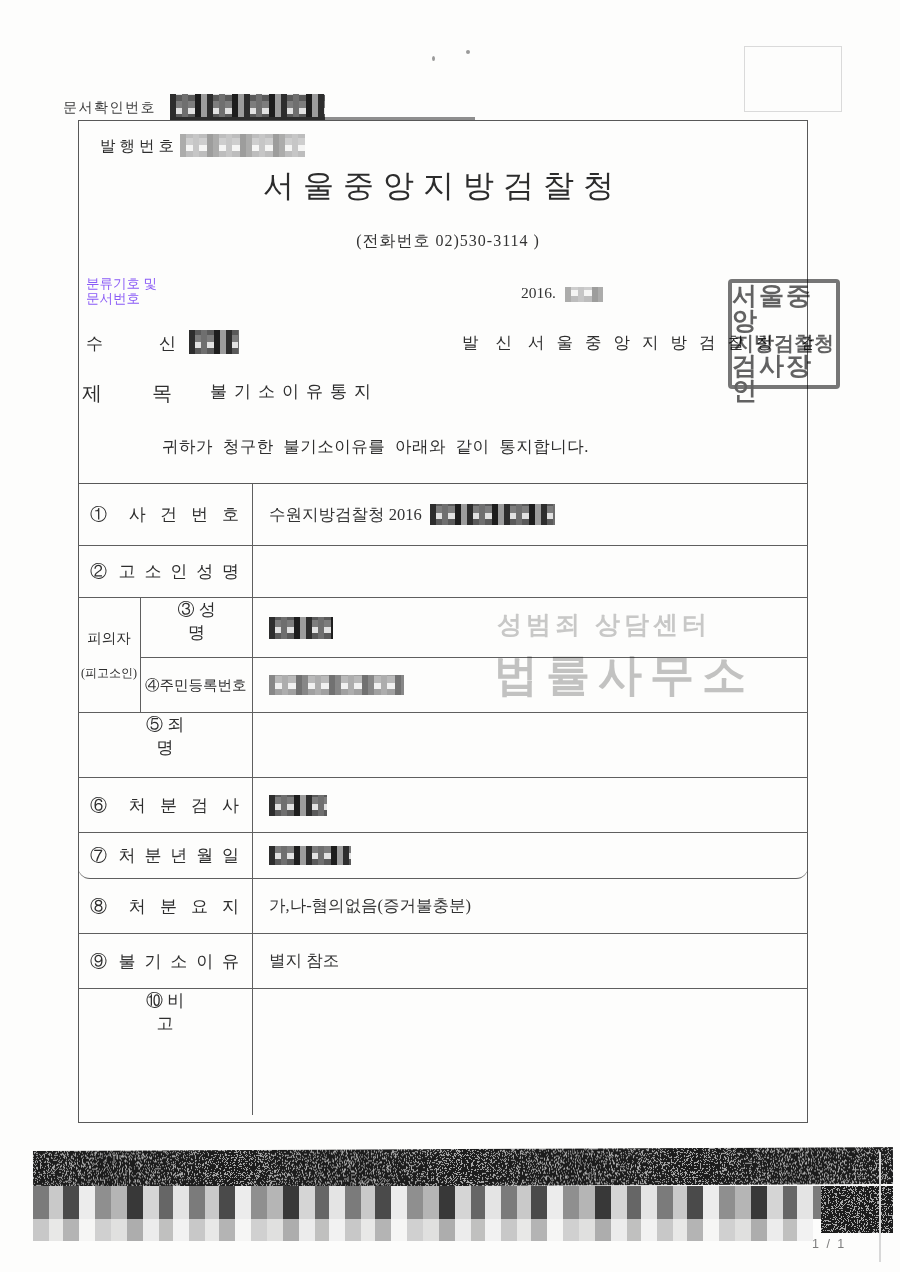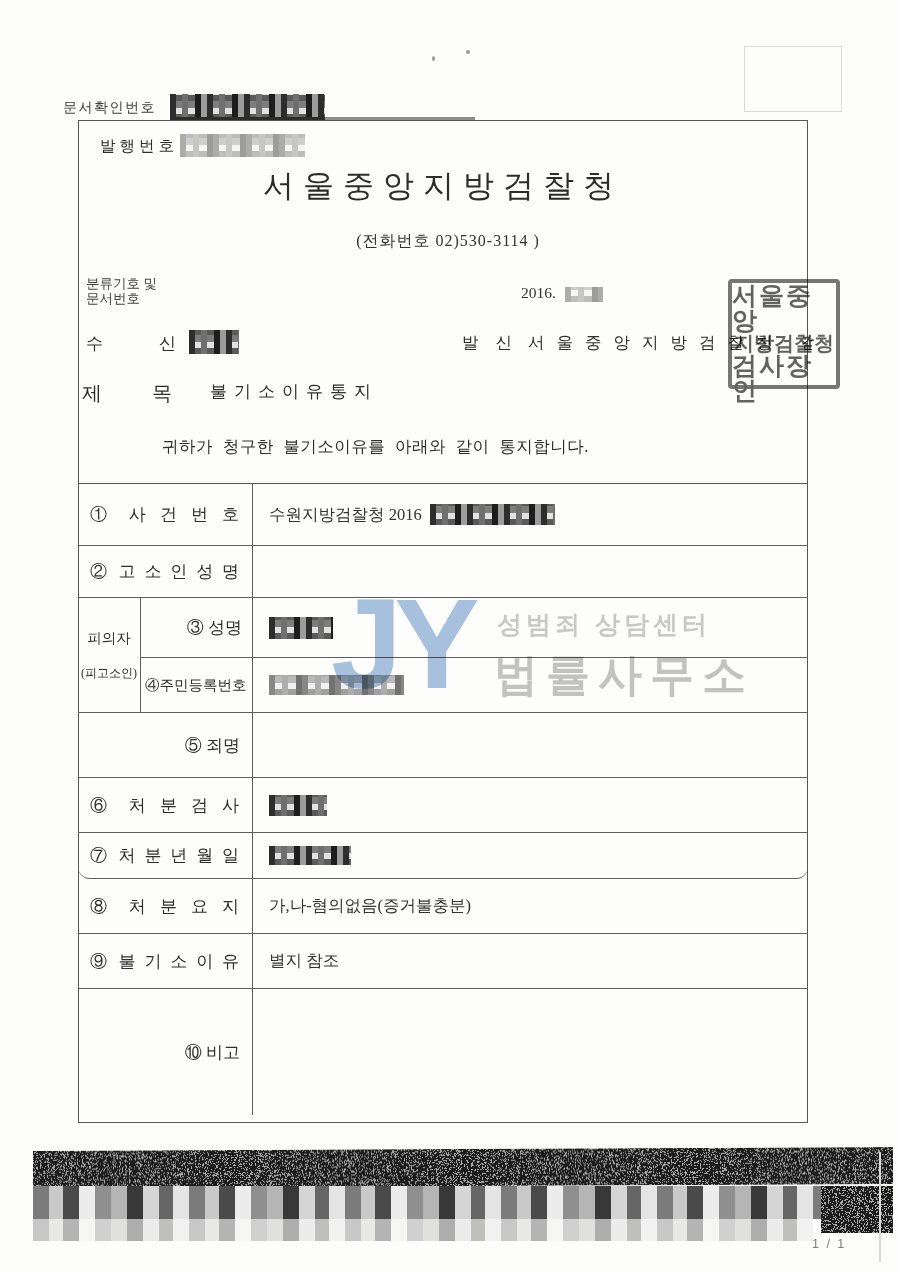--- a/index.html
+++ b/index.html
@@ -31,21 +31,21 @@
       repeating-linear-gradient(0deg,rgba(255,255,255,.6) 0 11px,rgba(80,80,80,.35) 11px 22px,rgba(255,255,255,.3) 22px 33px);
   }
   
   .frame{left:78px;top:120px;width:730px;height:1003px;border:1.6px solid #585858;box-sizing:border-box;}
   
   .tbl{left:78px;top:483px;width:730px;height:640px;box-sizing:border-box;border-top:1.4px solid #585858;display:flex;flex-direction:column;font-size:17px;}
   .trow{display:flex;border-bottom:1px solid #5f5f5f;box-sizing:border-box;}
   .trow:last-child{border-bottom:none;}
   .lcell{width:175px;border-right:1px solid #5f5f5f;box-sizing:border-box;display:flex;align-items:center;padding:0 12px;flex-shrink:0;}
   .lcell .jlabel{flex:1;letter-spacing:1px;}
-  .lsplit{justify-content:flex-end;}
+  .lsplit{justify-content:flex-start;flex-direction:column;}
   .vcell{flex:1;display:flex;align-items:center;padding-left:16px;font-size:16.5px;color:#333;}
   .scell{width:63px;border-right:1px solid #5f5f5f;box-sizing:border-box;display:flex;flex-direction:column;justify-content:center;align-items:center;flex-shrink:0;line-height:1.35;gap:16px;}
   .subcol{flex:1;display:flex;flex-direction:column;}
   .subrow{display:flex;box-sizing:border-box;}
   .subrow:first-child{border-bottom:1px solid #5f5f5f;}
   .ilcell{width:112px;border-right:1px solid #5f5f5f;box-sizing:border-box;display:flex;align-items:center;padding:0 10px;flex-shrink:0;}
   
   .seal{
     left:728px;top:279px;width:112px;height:110px;border:4px solid #6b6b6b;border-radius:4px;
     box-sizing:border-box;display:flex;flex-direction:column;justify-content:space-around;align-items:center;
@@ -92,21 +92,21 @@
   <div class="abs" style="left:325px;top:117px;width:150px;height:4px;background:#8e8e8e;"></div>
 
   <div class="abs frame"></div>
 
   <div class="abs" style="left:100px;top:136px;font-size:15.5px;letter-spacing:4px;">발행번호</div>
   <div class="abs px-light" style="left:180px;top:134px;width:125px;height:23px;"></div>
 
   <div class="abs" style="left:78px;top:165px;width:730px;text-align:center;font-size:31px;letter-spacing:9px;font-weight:500;color:#2c2c2c;">서울중앙지방검찰청</div>
   <div class="abs" style="left:78px;top:231px;width:740px;text-align:center;font-size:16px;letter-spacing:1px;color:#333;">(전화번호  02)530-3114  )</div>
 
-  <div class="abs" style="left:86px;top:276px;font-size:13.5px;line-height:15px;color:#404040;">
+  <div class="abs" style="left:86px;top:276px;font-size:13.5px;line-height:15px;color:#8b5cf6;">
     <div>분류기호 및</div>
     <div>문서번호</div>
   </div>
 
   <div class="abs" style="left:521px;top:284px;font-size:15.5px;color:#333;">
     <span>2016.</span>
     <span class="px-light" style="width:38px;height:15px;margin-left:5px;"></span>
   </div>
 
   <div class="abs jlabel" style="left:86px;top:332px;width:90px;font-size:17px;">수 신</div>
@@ -119,21 +119,20 @@
   <div class="abs" style="left:210px;top:380px;font-size:17px;letter-spacing:7px;">불기소이유통지</div>
 
   <div class="abs" style="left:162px;top:436px;font-size:16.5px;word-spacing:5px;letter-spacing:.5px;">귀하가 청구한 불기소이유를 아래와 같이 통지합니다.</div>
 
   <div class="abs seal">
     <div class="r1">서울중앙</div>
     <div class="r2">지방검찰청</div>
     <div class="r3">검사장인</div>
   </div>
 
-  <div class="abs wm wm-jy">JY</div>
   <div class="abs wm wm-l1">성범죄 상담센터</div>
   <div class="abs wm wm-l2">법률사무소</div>
 
   <div class="abs tbl">
 
     <div class="trow" style="height:62px;">
       <div class="lcell">
         <span class="jlabel">① 사 건 번 호</span>
       </div>
       <div class="vcell">

